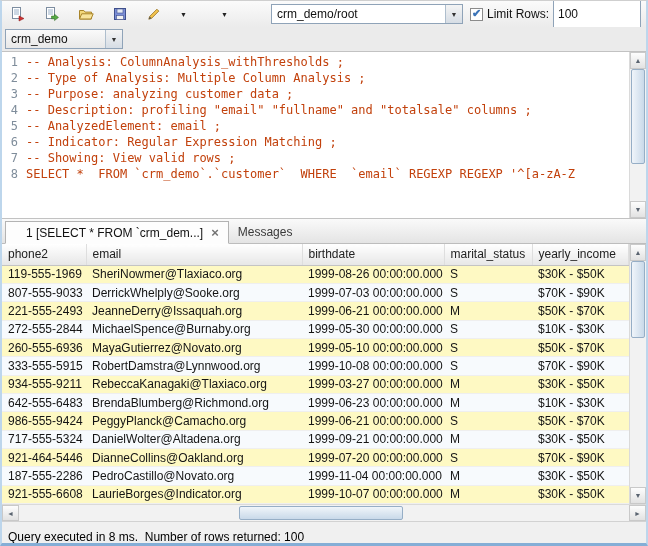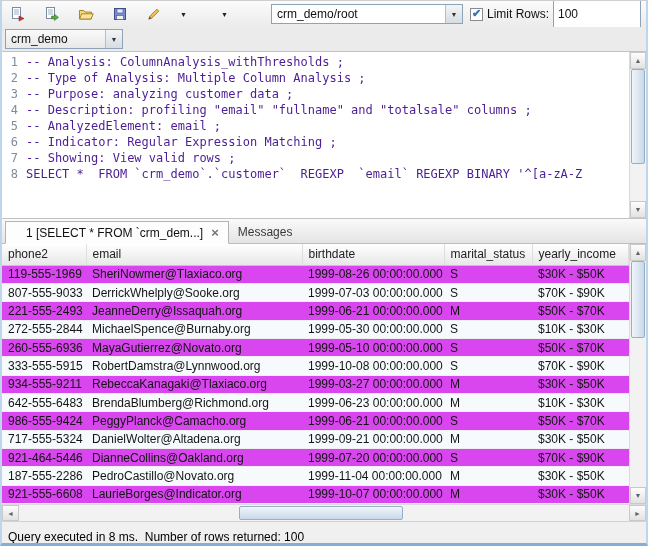--- a/index.html
+++ b/index.html
@@ -49,21 +49,21 @@
 
   
   .editor-wrap {
     height:168px; flex:0 0 168px;
     display:flex; background:#fff;
     border-top:1px solid #c2c2c2; border-bottom:1px solid #c2c2c2;
   }
   .gutter { width:20px; padding:2px 4px 0 0; text-align:right;
             font-family:"DejaVu Sans Mono", monospace; font-size:12px; line-height:16px; color:#7f8d9b; }
   .code { flex:1; padding:2px 0 0 4px; overflow:hidden;
-          font-family:"DejaVu Sans Mono", monospace; font-size:12px; line-height:16px; color:#4c1d95; }
+          font-family:"DejaVu Sans Mono", monospace; font-size:12px; line-height:16px; color:#c2410c; }
   .code div { white-space:pre; }
 
   
   .vscroll { width:17px; flex:0 0 17px; background:#f2f2f2; border-left:1px solid #dadada; display:flex; flex-direction:column; }
   .scroll-btn { height:17px; flex:0 0 17px; display:flex; align-items:center; justify-content:center;
                 font-size:7px; color:#5a6470; background:linear-gradient(#fdfdfd,#e2e2e2); border:1px solid #c9c9c9; }
   .vscroll .track { flex:1; position:relative; }
   .thumb { position:absolute; left:1px; right:1px; border:1px solid #96aec6; border-radius:2px;
            background:linear-gradient(90deg,#f0f5fa,#c9d9e9); }
   .hscroll { height:17px; flex:0 0 17px; display:flex; background:#f2f2f2; border-top:1px solid #dadada; }
@@ -74,21 +74,21 @@
 
   
   .tabbar { height:25px; flex:0 0 25px; background:linear-gradient(#fafafa,#e4e4e4);
             border-bottom:1px solid #bdbdbd; display:flex; align-items:flex-end; padding-left:3px; }
   .tab { height:23px; display:flex; align-items:center; padding:0 9px; font-size:12px; color:#3a3a3a; }
   .tab.active { background:#fdfdfd; border:1px solid #b3b3b3; border-bottom:1px solid #fdfdfd;
                 margin-bottom:-1px; color:#111;padding-left:20px; }
   .tab-close { margin-left:8px; color:#737373; font-size:13px; font-weight:bold; line-height:1; }
 
   
-  .table-wrap { flex:1 1 auto; display:flex; overflow:hidden; background:#d946ef; }
+  .table-wrap { flex:1 1 auto; display:flex; overflow:hidden; background:#fef9c3; }
   table { width:100%; border-collapse:collapse; table-layout:fixed; font-size:12px; }
   thead th { height:21px; background:linear-gradient(#ffffff,#e7e7e7);
              border-bottom:1px solid #c4c4c4; border-right:1px solid #dedede;
              font-weight:normal; text-align:left; padding:0 6px; color:#222; white-space:nowrap; overflow:hidden; }
   tbody td { height:17px; padding:0 6px; border-bottom:1px solid #efefef;
              white-space:nowrap; overflow:hidden; color:#141414; }
   tbody tr.alt { background:#f7fafd; }
   th:nth-child(1), td:nth-child(1) { width:84px; }
   th:nth-child(2), td:nth-child(2) { width:216px; }
   th:nth-child(3), td:nth-child(3) { width:142px; }
@@ -179,21 +179,21 @@
         <div>8</div>
       </div>
     <div class="code">
         <div>-- Analysis: ColumnAnalysis_withThresholds ;</div>
         <div>-- Type of Analysis: Multiple Column Analysis ;</div>
         <div>-- Purpose: analyzing customer data ;</div>
         <div>-- Description: profiling "email" "fullname" and "totalsale" columns ;</div>
         <div>-- AnalyzedElement: email ;</div>
         <div>-- Indicator: Regular Expression Matching ;</div>
         <div>-- Showing: View valid rows ;</div>
-        <div>SELECT *  FROM `crm_demo`.`customer`  REGEXP  `email` REGEXP BINARY '^[a-zA-Z</div>
+        <div>SELECT *  FROM `crm_demo`.`customer`  WHERE  `email` REGEXP REGEXP '^[a-zA-Z</div>
       </div>
     <div class="vscroll">
       <div class="scroll-btn">▲</div>
       <div class="track">
         <div class="thumb" style="top:0;height:72%;"></div>
       </div>
       <div class="scroll-btn">▼</div>
     </div>
   </div>
 

